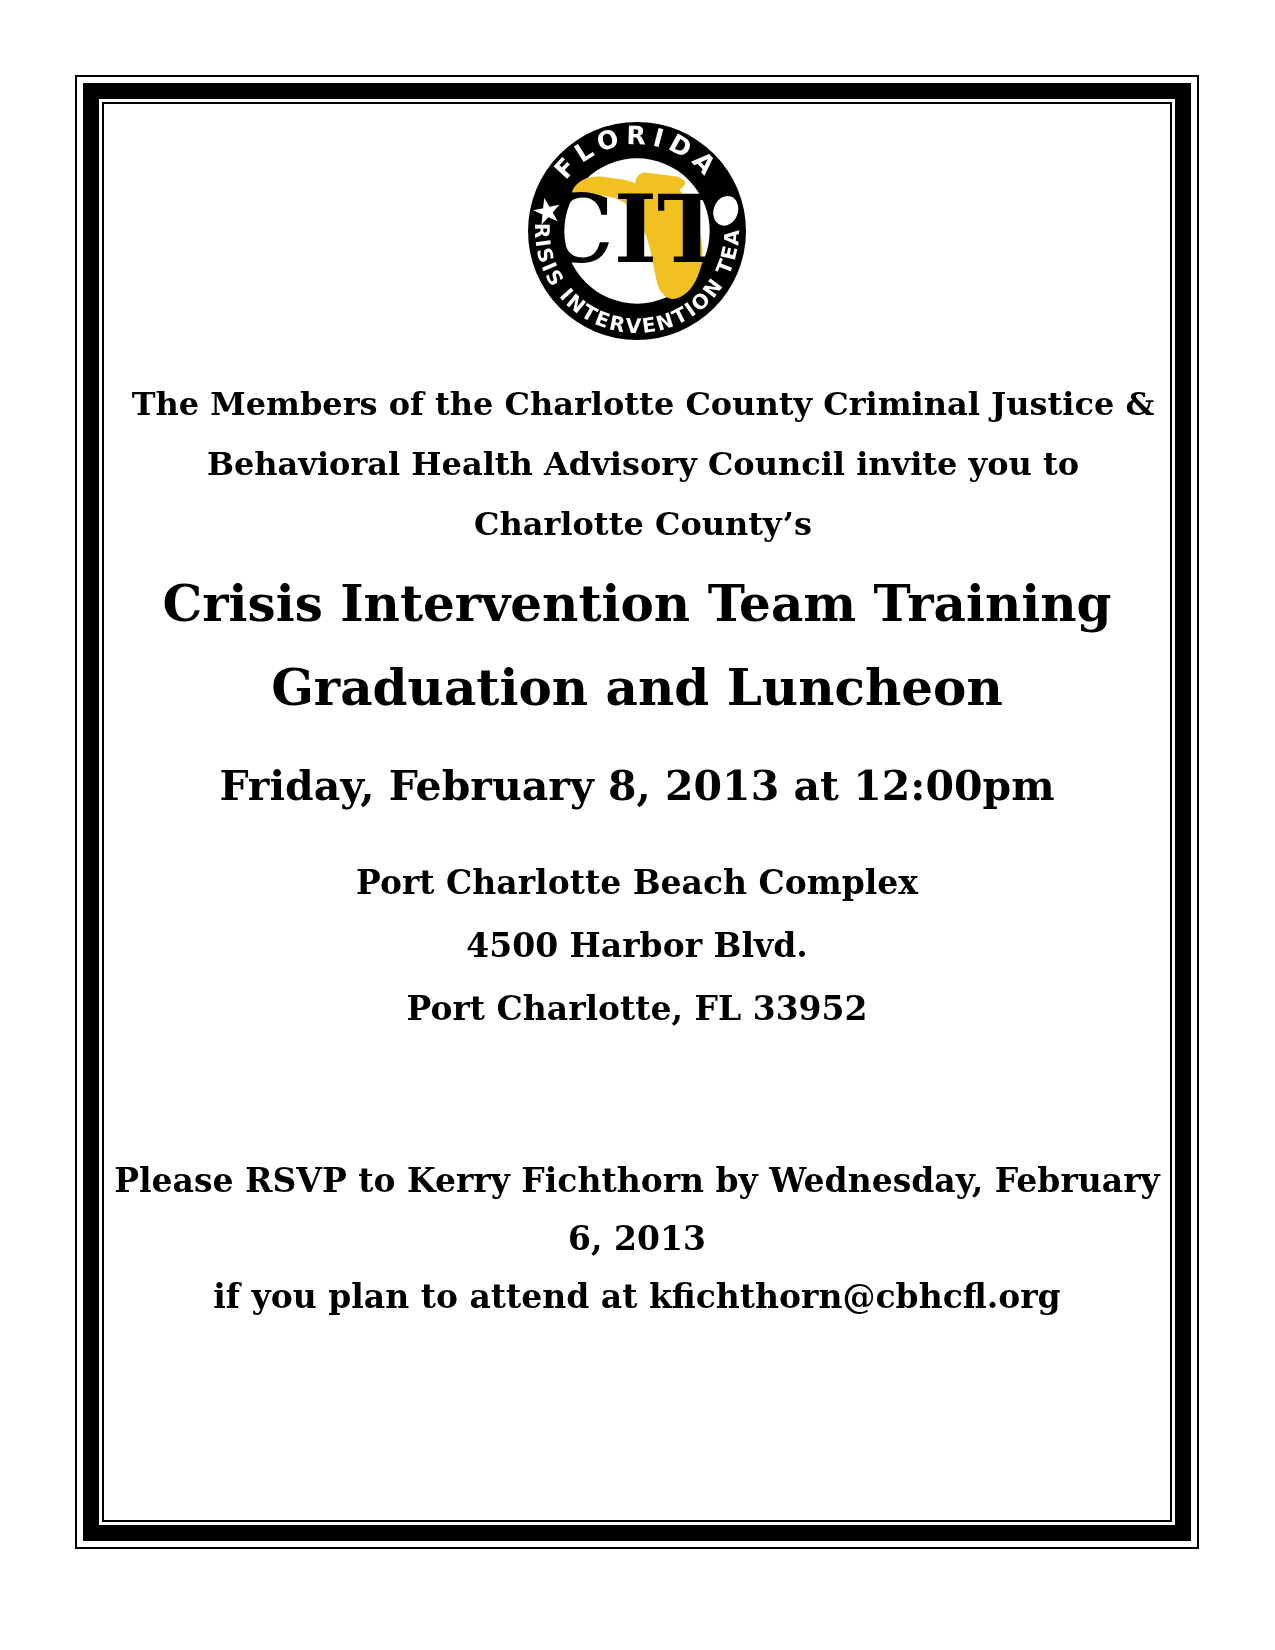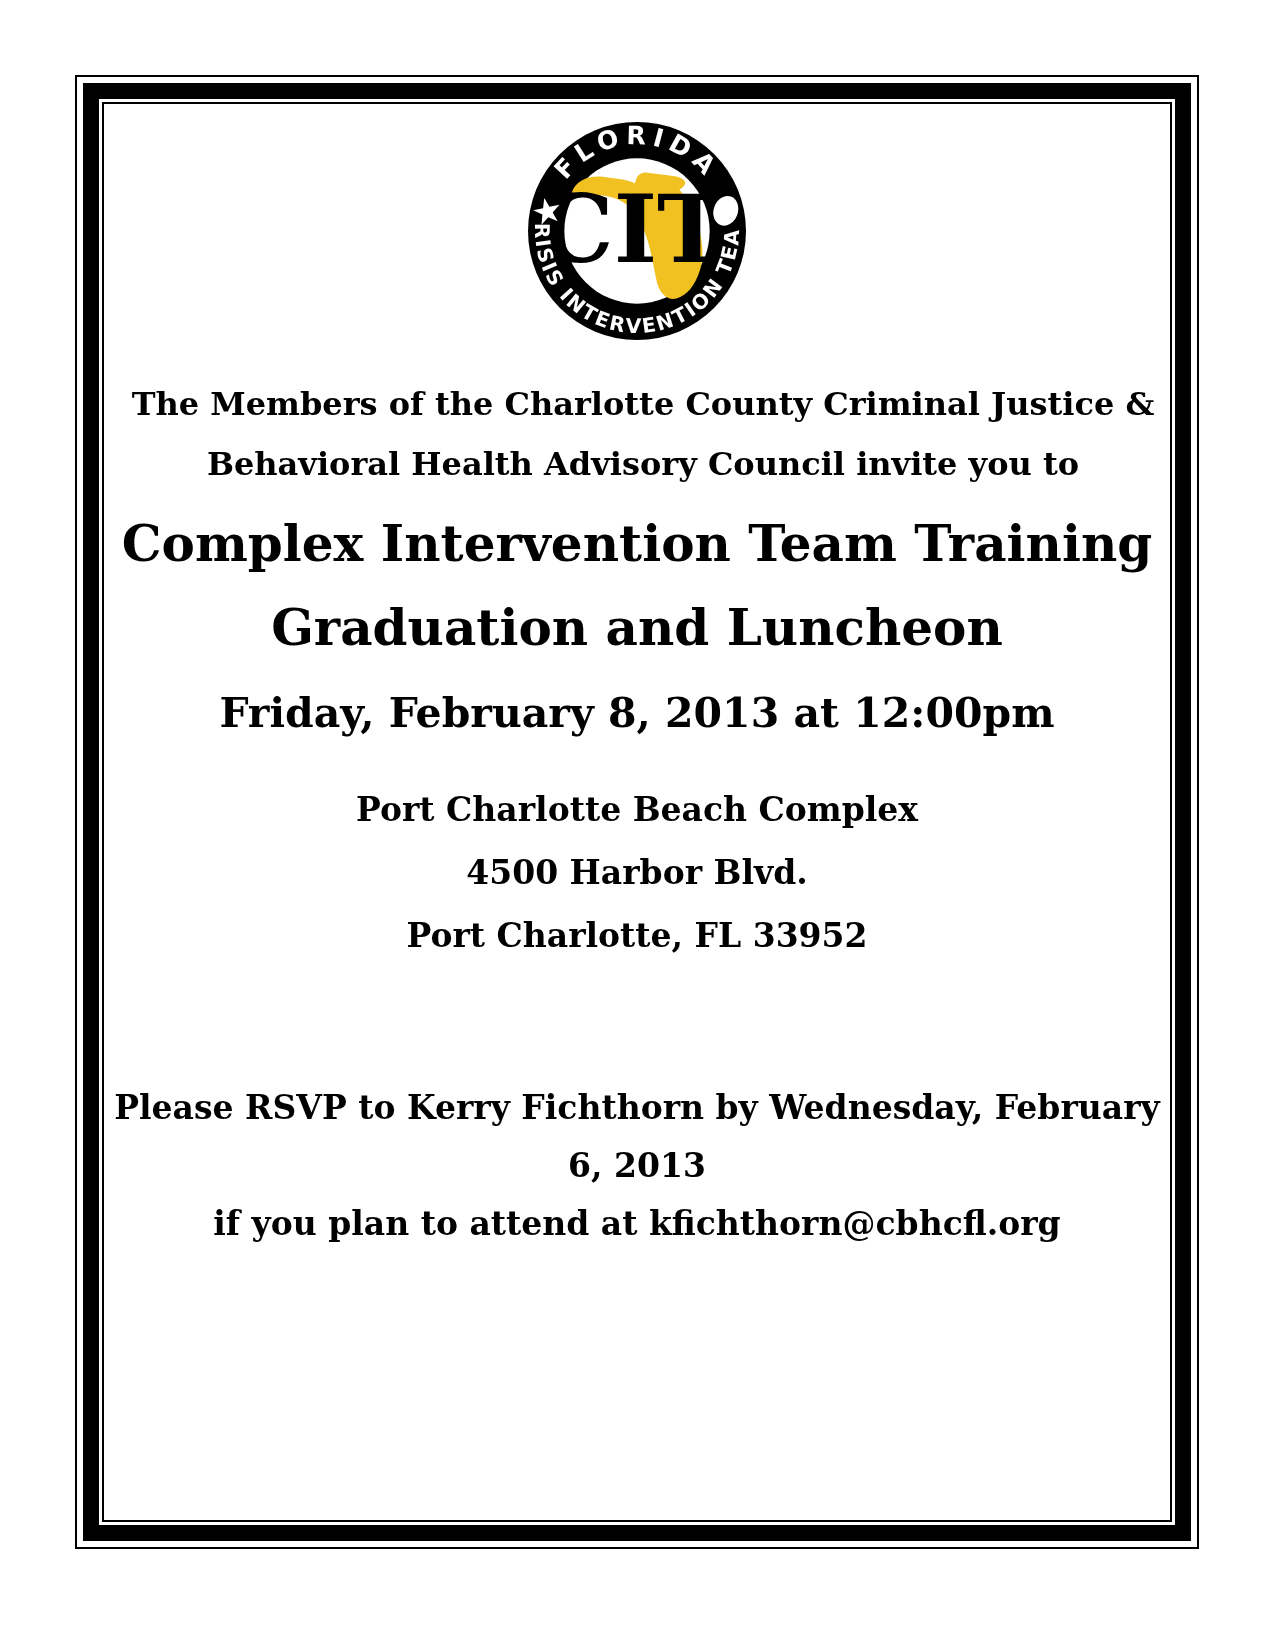--- a/index.html
+++ b/index.html
@@ -18,21 +18,21 @@
   .frame-c { position:absolute; left:3px; top:3px; right:3px; bottom:3px; border:2px solid #000; }
   .content { position:absolute; left:0; top:0; right:0; bottom:0; text-align:center; }
 
   .logo-wrap { margin-top:16px; height:222px; }
   .logo-wrap svg { display:inline-block; }
 
   p { margin:0; }
   .intro      { margin-top:32px; font-size:32px; line-height:60px;margin-left:12px; }
   .title-blk  { margin-top:8px;  font-size:50px; line-height:84px; }
   .held-on    { font-size:29px; line-height:56px; }
-  .date-line  { margin-top:12px; font-size:41px; line-height:62px; }
+  .date-line  { margin-top:25px; font-size:41px; line-height:62px; }
   .venue-blk  { margin-top:34px; font-size:33px; line-height:63px; }
   .rsvp-blk   { margin-top:112px; font-size:33px; line-height:58px; }
 </style>
 </head>
 <body>
 
 <div class="page">
   <div class="frame-a">
     <div class="frame-b">
       <div class="frame-c">
@@ -61,24 +61,25 @@
                 <textPath href="#arcBottom" startOffset="50%">CRISIS INTERVENTION TEAM</textPath>
               </text>
               <polygon fill="#ffffff" transform="translate(21,91) rotate(-12)" points="0,-14 3.2,-4.4 13.3,-4.3 5.2,1.7 8.2,11.3 0,5.5 -8.2,11.3 -5.2,1.7 -13.3,-4.3 -3.2,-4.4"></polygon>
               <ellipse fill="#ffffff" cx="198" cy="90" rx="12" ry="15" transform="rotate(20 198 90)"></ellipse>
             </svg>
           </div>
 
           <div class="intro">
             <p>The Members of the Charlotte County Criminal Justice &amp;</p>
             <p>Behavioral Health Advisory Council invite you to</p>
+            <p>Charlotte County’s</p>
           </div>
 
           <div class="title-blk">
-            <p>Complex Intervention Team Training</p>
+            <p>Crisis Intervention Team Training</p>
             <p>Graduation and Luncheon</p>
           </div>
 
 
           <p class="date-line">Friday, February 8, 2013 at 12:00pm</p>
 
           <div class="venue-blk">
             <p>Port Charlotte Beach Complex</p>
             <p>4500 Harbor Blvd.</p>
             <p>Port Charlotte, FL 33952</p>

